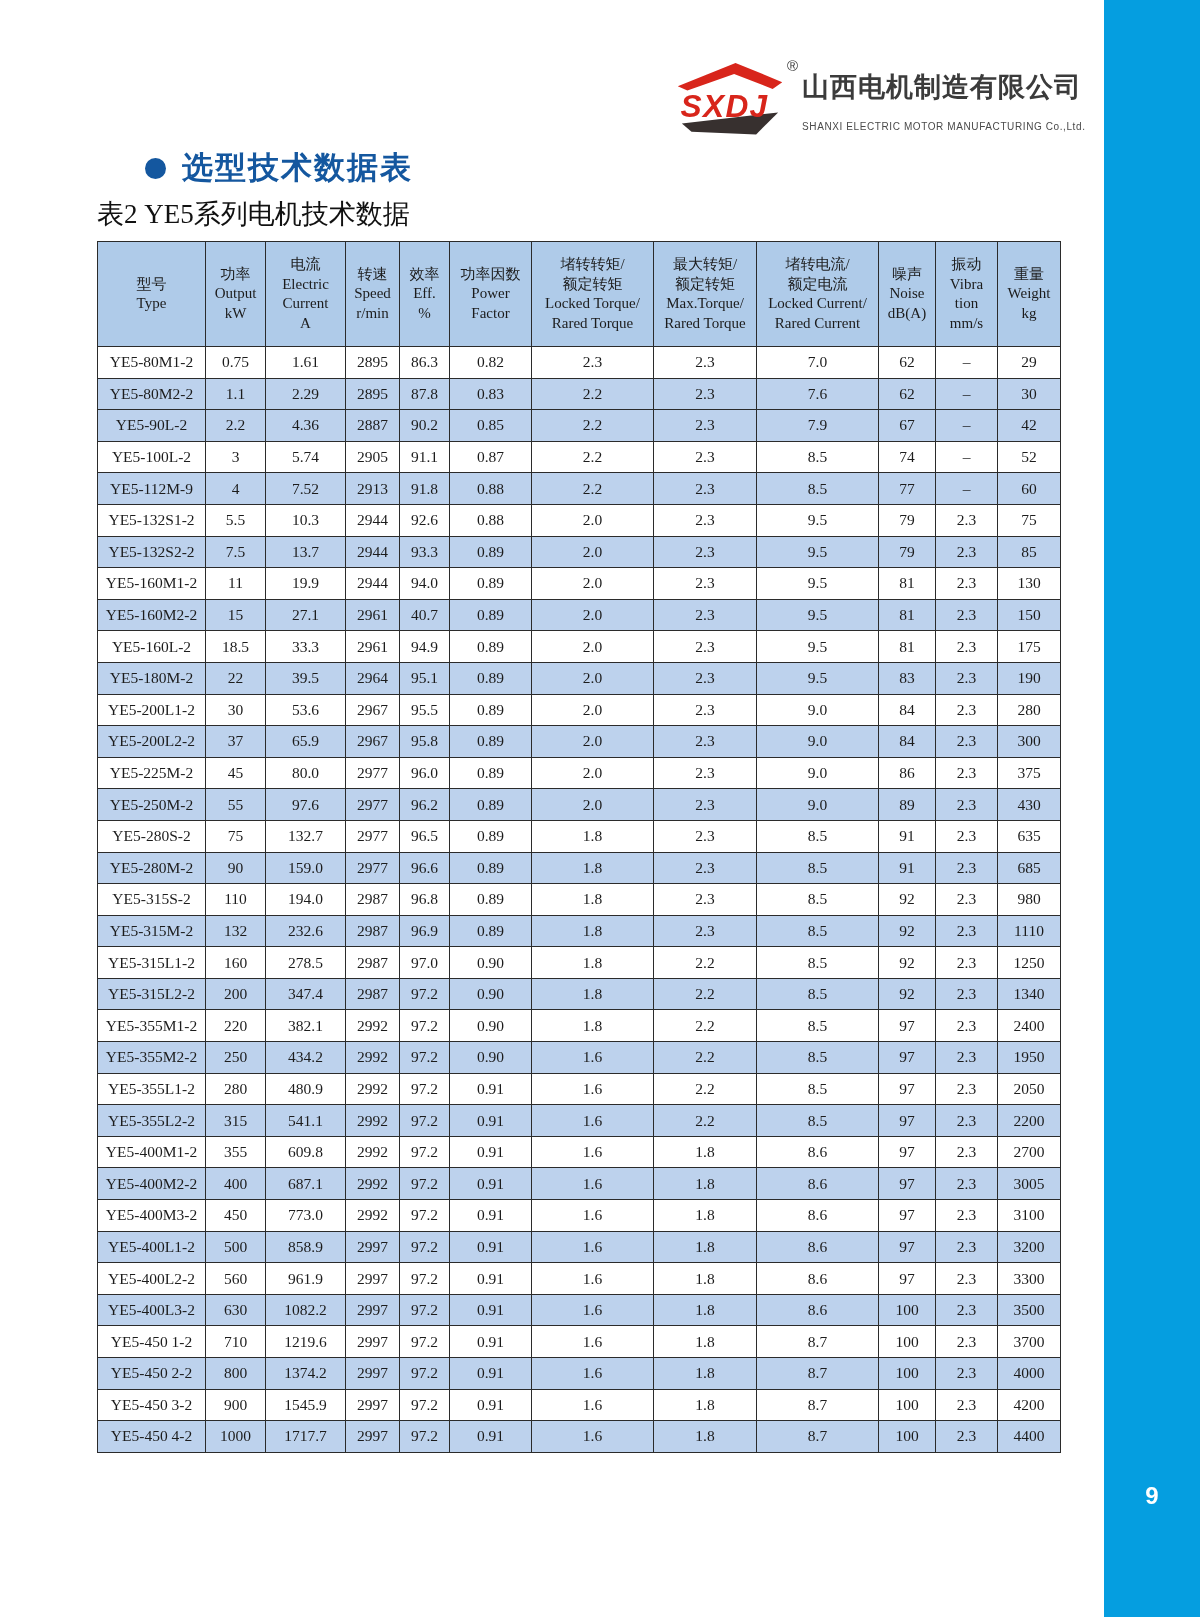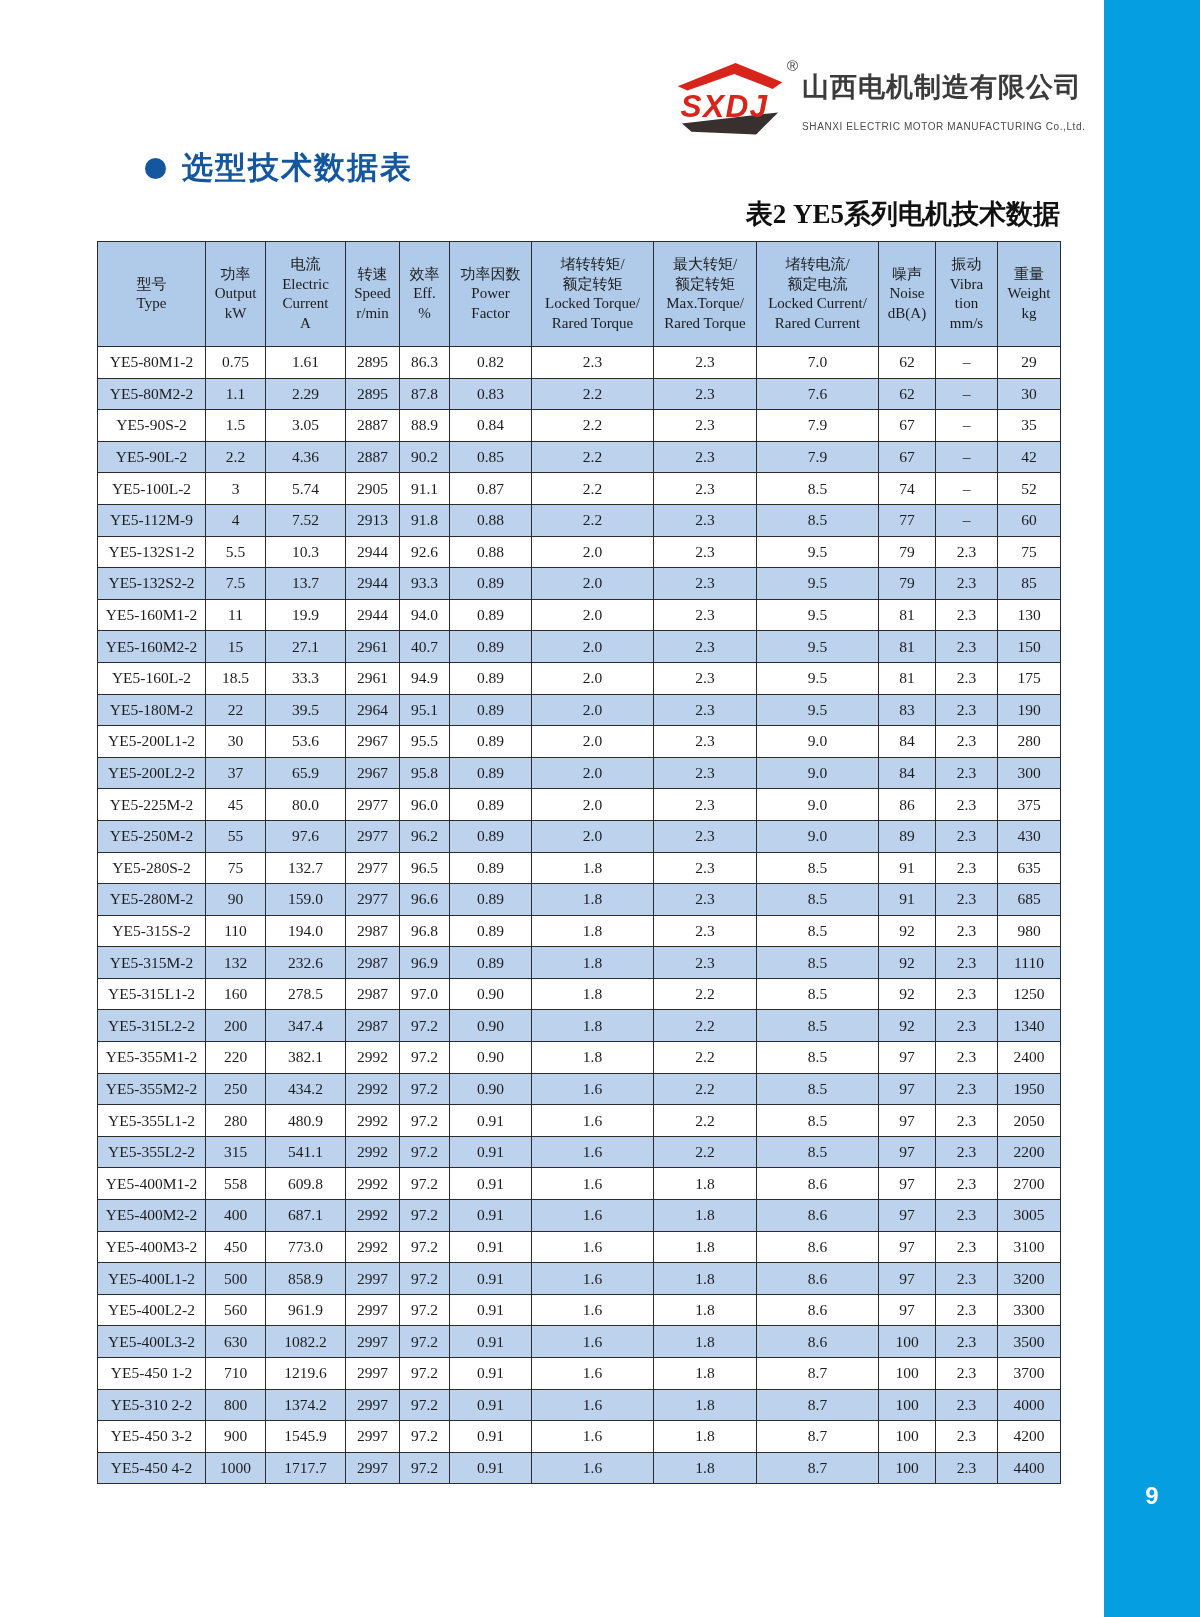--- a/index.html
+++ b/index.html
@@ -76,25 +76,24 @@
   .section-heading-text {
     font-size: 31px;
     font-weight: bold;
     letter-spacing: 2px;
   }
   
   .table-title {
     position: absolute;
     left: 97px; top: 196px;
     width: 963px;
-    text-align: right;
+    text-align: left;
     font-family: "Liberation Serif", serif;
     font-size: 27px;
     color: #111;
-    font-weight: bold;
   }
   
   table.motor {
     position: absolute;
     left: 97px; top: 241px;
     width: 963px;
     border-collapse: collapse;
     table-layout: fixed;
     font-family: "Liberation Serif", serif;
     color: #1c1c1c;
@@ -231,34 +230,20 @@
           <td>2895</td>
           <td>87.8</td>
           <td>0.83</td>
           <td>2.2</td>
           <td>2.3</td>
           <td>7.6</td>
           <td>62</td>
           <td>–</td>
           <td>30</td>
         </tr>
-        <tr>
-          <td>YE5-90S-2</td>
-          <td>1.5</td>
-          <td>3.05</td>
-          <td>2887</td>
-          <td>88.9</td>
-          <td>0.84</td>
-          <td>2.2</td>
-          <td>2.3</td>
-          <td>7.9</td>
-          <td>67</td>
-          <td>–</td>
-          <td>35</td>
-        </tr>
         <tr class="alt">
           <td>YE5-90L-2</td>
           <td>2.2</td>
           <td>4.36</td>
           <td>2887</td>
           <td>90.2</td>
           <td>0.85</td>
           <td>2.2</td>
           <td>2.3</td>
           <td>7.9</td>
@@ -569,21 +554,21 @@
           <td>0.91</td>
           <td>1.6</td>
           <td>2.2</td>
           <td>8.5</td>
           <td>97</td>
           <td>2.3</td>
           <td>2200</td>
         </tr>
         <tr>
           <td>YE5-400M1-2</td>
-          <td>558</td>
+          <td>355</td>
           <td>609.8</td>
           <td>2992</td>
           <td>97.2</td>
           <td>0.91</td>
           <td>1.6</td>
           <td>1.8</td>
           <td>8.6</td>
           <td>97</td>
           <td>2.3</td>
           <td>2700</td>
@@ -666,21 +651,21 @@
           <td>97.2</td>
           <td>0.91</td>
           <td>1.6</td>
           <td>1.8</td>
           <td>8.7</td>
           <td>100</td>
           <td>2.3</td>
           <td>3700</td>
         </tr>
         <tr class="alt">
-          <td>YE5-310 2-2</td>
+          <td>YE5-450 2-2</td>
           <td>800</td>
           <td>1374.2</td>
           <td>2997</td>
           <td>97.2</td>
           <td>0.91</td>
           <td>1.6</td>
           <td>1.8</td>
           <td>8.7</td>
           <td>100</td>
           <td>2.3</td>

